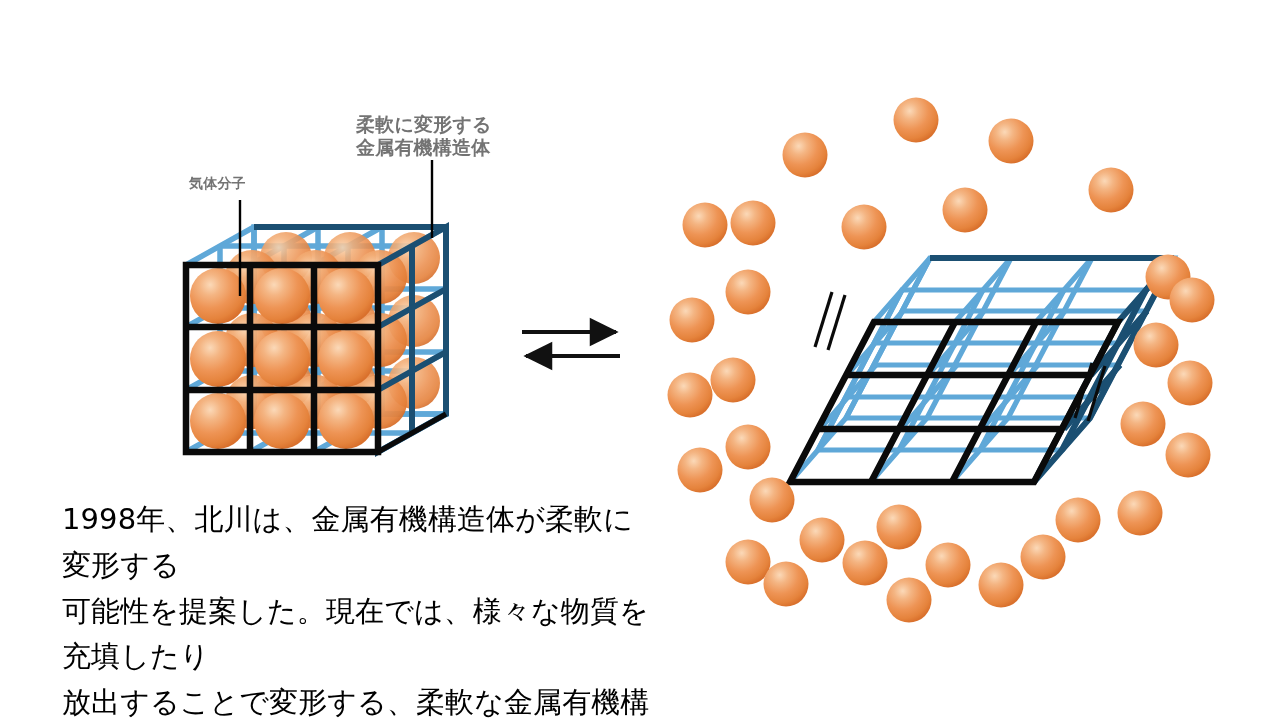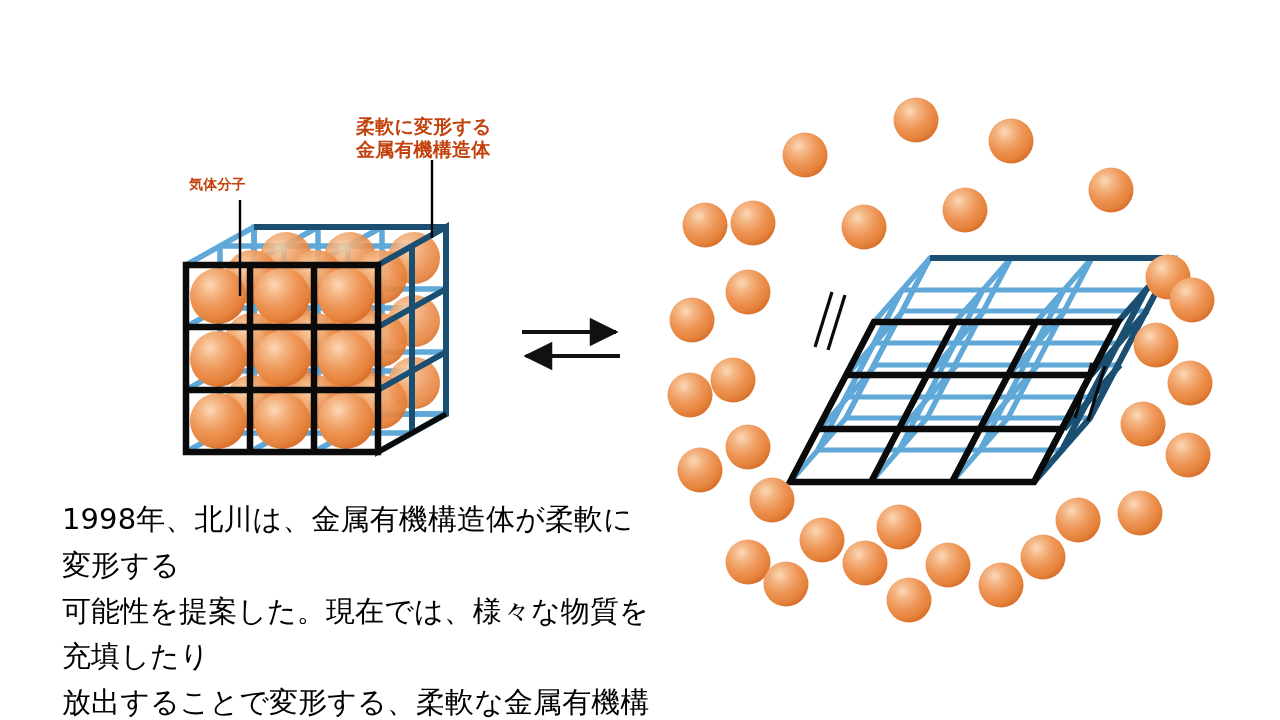--- a/index.html
+++ b/index.html
@@ -3,22 +3,22 @@
 <meta charset="utf-8">
 <style>
   html,body{margin:0;padding:0;}
   body{
     width:1280px;height:720px;background:#ffffff;
     font-family:"Liberation Sans","DejaVu Sans",sans-serif;
     overflow:hidden;position:relative;
   }
   #stage{position:absolute;left:0;top:0;width:1280px;height:720px;}
   .lbl{
-    position:absolute;color:#c2410c;font-weight:700;
-    font-family:Liberation Sans, sans-serif;
+    position:absolute;color:#737373;font-weight:700;
+    font-family:Liberation Mono, monospace;
     white-space:pre;line-height:1.22;letter-spacing:0.2px;
   }
   #label-gas{left:189px;top:176px;font-size:14px;}
   #label-mof{left:356px;top:115px;font-size:19px;text-align:left;}
   #caption{
     position:absolute;left:62px;top:497px;width:600px;
     color:#000;font-size:29px;line-height:1.58;
     font-family:"DejaVu Sans","Liberation Sans",sans-serif;
     white-space:pre-line;letter-spacing:0.1px;
   }

